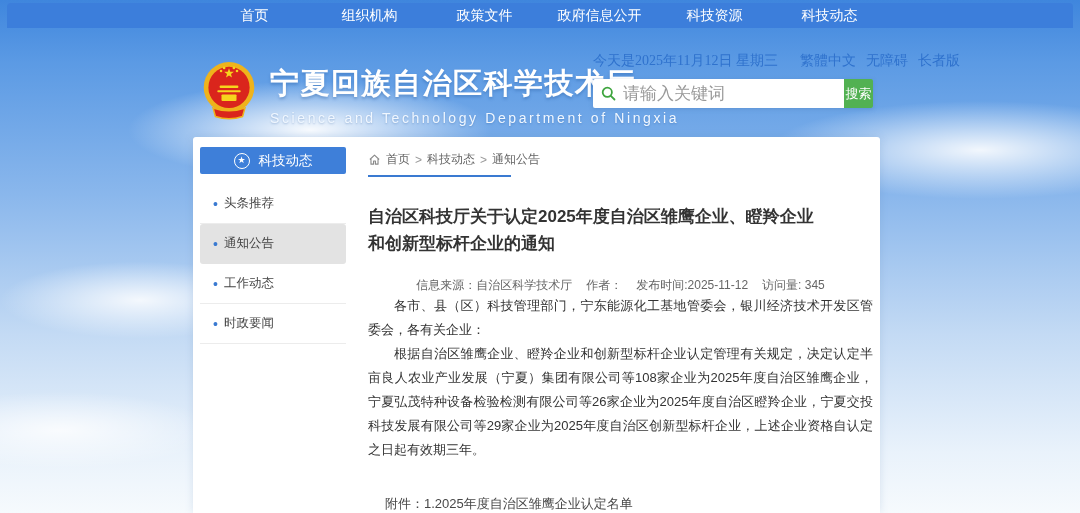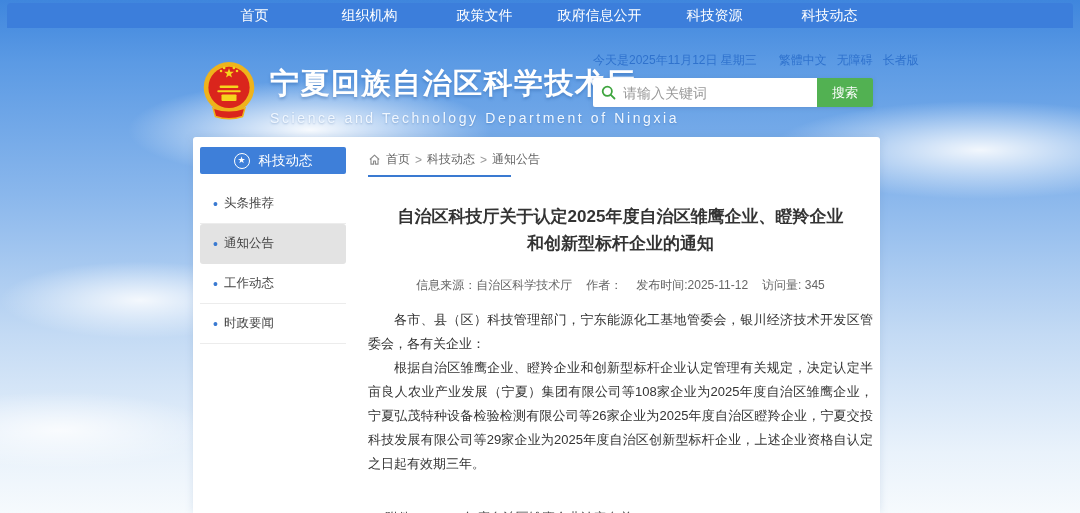--- a/index.html
+++ b/index.html
@@ -38,33 +38,33 @@
   .site-title {
     color:#fff; font-size:29px; font-weight:bold; letter-spacing:1.5px;
     text-shadow:0 2px 3px rgba(30,80,150,.35); white-space:nowrap;
   }
   .site-sub {
     color:#f0f7ff; font-size:14px; letter-spacing:2.6px; margin-top:6px;
     text-shadow:0 1px 2px rgba(30,80,150,.3); white-space:nowrap;
   }
   
   .header-right { position:absolute; left:593px; top:52px; width:280px; }
-  .date-row { display:flex; align-items:flex-start; font-size:12px; color:#2f72cd; white-space:nowrap; }
+  .date-row { display:flex; align-items:flex-start; font-size:14px; color:#2f72cd; white-space:nowrap;font-family:Liberation Serif, serif; }
   .date-row .today { margin-right:22px; }
   .date-row a { color:#2f72cd; text-decoration:none; margin-right:10px; cursor:pointer; }
   .date-row a:last-child { margin-right:0; }
   .search-row { margin-top:9px; display:flex; height:29px; box-shadow:0 1px 4px rgba(60,100,160,.25); }
   .search-box {
     flex:1; background:#fff; display:flex; align-items:center;
     padding-left:8px; border-radius:2px 0 0 2px;
   }
   .search-box svg { flex:none; }
   .search-box input {
     border:none; outline:none; flex:1; margin-left:7px;
-    font-size:14px; color:#333; font-family:inherit;
+    font-size:17px; color:#333; font-family:inherit;
   }
   .search-box input::placeholder { color:#999; }
   .search-btn {
     width:56px; border:none; background:#52b152; color:#fff;
     font-size:13px; cursor:pointer; border-radius:0 2px 2px 0; font-family:inherit;
   }
   
   .content {
     position:absolute; left:193px; top:137px; width:687px; height:376px;
     background:#fff; border-radius:3px 3px 0 0;
@@ -95,28 +95,28 @@
   
   .article { position:absolute; left:175px; top:0; width:505px; }
   .breadcrumb {
     display:flex; align-items:center; gap:5px;
     padding-top:14px; font-size:12px; color:#666;
   }
   .breadcrumb a { color:#666; text-decoration:none; cursor:pointer; }
   .breadcrumb .sep { color:#999; }
   .crumb-line { width:143px; height:2px; background:#3a7ad1; margin-top:7px; }
   .art-title {
-    margin-top:26px; text-align:center; font-size:17px; font-weight:bold;
+    margin-top:26px; text-align:left; font-size:17px; font-weight:bold;
     color:#333; line-height:27px;
   }
   .art-meta {
     margin-top:20px; text-align:center; font-size:12px; color:#666; white-space:nowrap;
   }
   .art-meta span { margin:0 7px;text-align:center; }
-  .art-body { margin-top:14px; font-size:13px; color:#333; line-height:24px; text-align:justify; }
+  .art-body { margin-top:0; font-size:13px; color:#333; line-height:24px; text-align:justify; }
   .art-body p { text-indent:2em; }
   .attachments { margin-top:30px; margin-left:17px; display:flex; font-size:13px; color:#474747; line-height:23px; }
   .attachments .att-label { flex:none; }
   .attachments a { display:block; color:#474747; text-decoration:none; cursor:pointer; }
 </style>
 </head>
 <body>
 
 <div class="sky"></div>
 

